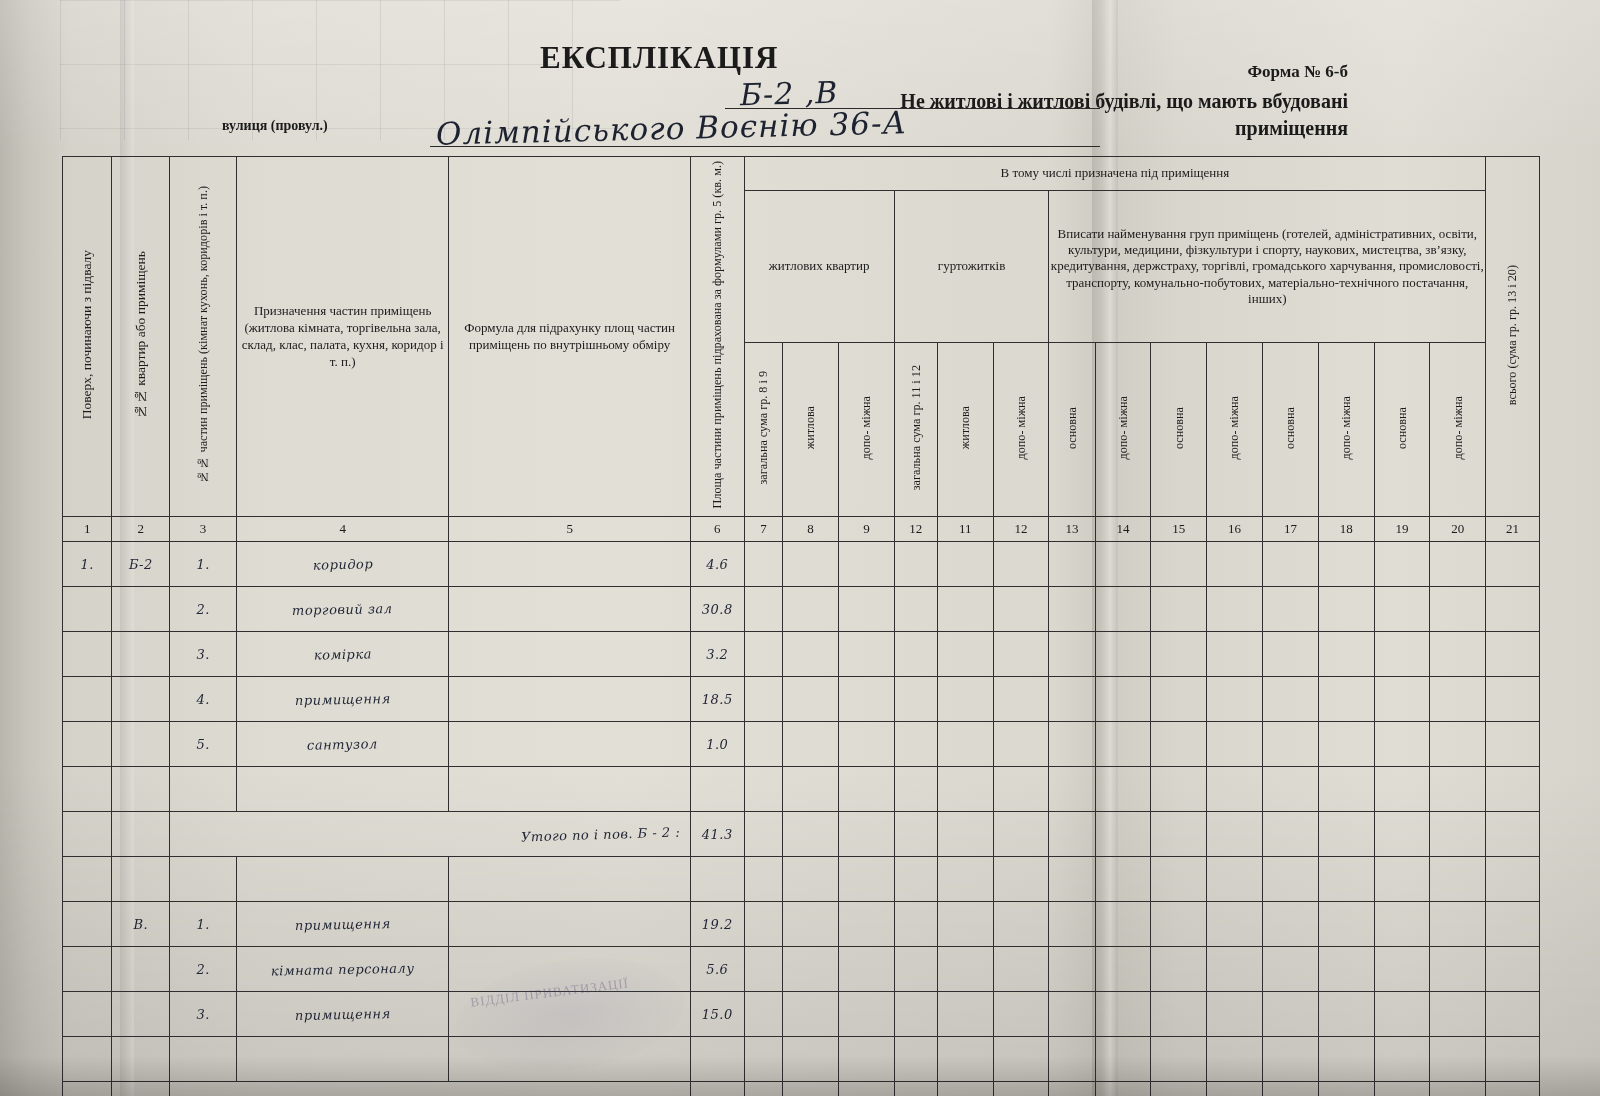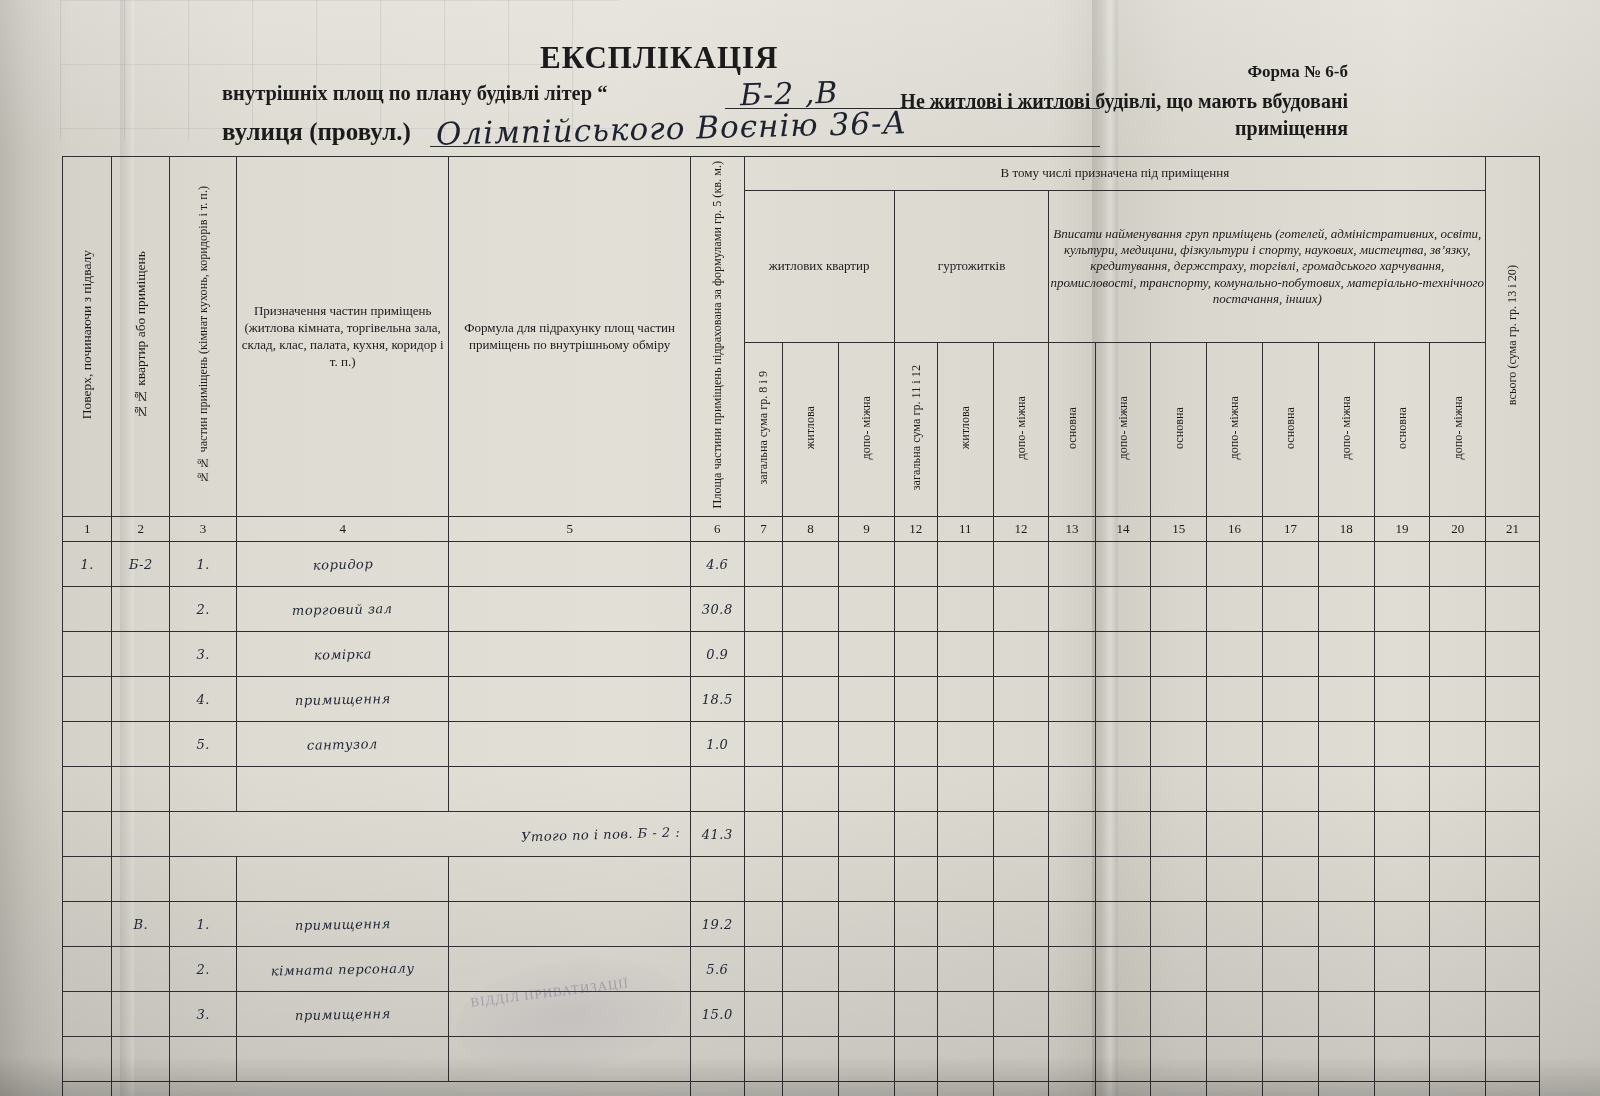--- a/index.html
+++ b/index.html
@@ -73,21 +73,21 @@
   }
   .subline1 {
     position: absolute;
     left: 222px; top: 82px;
     font-size: 20.5px;
     font-weight: bold;
   }
   .subline2 {
     position: absolute;
     left: 222px; top: 118px;
-    font-size: 25px;
+    font-size: 14px;
     font-weight: bold;
   }
   .rule1 {
     position: absolute;
     left: 725px; top: 108px; width: 375px; height: 0;
     border-bottom: 1.6px solid #2a2a2a;
   }
   .rule2 {
     position: absolute;
     left: 430px; top: 146px; width: 670px; height: 0;
@@ -151,21 +151,21 @@
     transform: rotate(180deg);
     white-space: nowrap;
     line-height: 1.18;
     font-size: 13.5px;
     display: inline-block;
     padding: 4px 0;
   }
   .vert.small { font-size: 12.2px; }
   .cap-big { font-size: 16px; line-height: 1.3; padding: 4px 6px; }
   .cap-med { font-size: 15px; line-height: 1.3; padding: 4px 6px; }
-  .cap-grp { font-size: 12.6px; line-height: 1.26; padding: 3px 5px; text-align: center; font-style: italic; }
+  .cap-grp { font-size: 12.6px; line-height: 1.26; padding: 3px 5px; text-align: center; }
   .numrow td { height: 24px; font-size: 15px; }
   .datarow td { height: 44px; }
   
   .hw {
     font-family: "DejaVu Serif", serif;
     font-style: italic;
     color: #1e2433;
     font-size: 25px;
     letter-spacing: 0.5px;
     white-space: nowrap;
@@ -206,21 +206,20 @@
 <body>
 
 <div id="page">
   <div id="paper"></div>
   <div class="ghost-grid"></div>
   <div class="crease2"></div>
   <div class="crease"></div>
 
   <div class="hdr">
     <div class="title">ЕКСПЛІКАЦІЯ</div>
-    <div class="subline1">внутрішніх площ по плану будівлі літер “</div>
     <div class="hand hand-lit">Б-2 ,В</div>
     <div class="rule1"></div>
     <div class="subline2">вулиця (провул.)</div>
     <div class="hand hand-street">Олімпійського  Воєнію   36-А</div>
     <div class="rule2"></div>
     <div class="form-no">Форма № 6-б</div>
     <div class="form-note">Не житлові і житлові будівлі, що мають вбудовані приміщення</div>
   </div>
 
   <table class="exp">
@@ -350,21 +349,21 @@
         <td></td>
           <td></td>
           <td></td>
       </tr>
       <tr class="datarow">
         <td class="hw hw-sm"></td>
         <td class="hw hw-sm"></td>
         <td class="hw hw-sm">3.</td>
         <td class="hw cell-l"><span class="tilt">комірка</span></td>
         <td></td>
-        <td class="hw hw-sm cell-r">0.9</td>
+        <td class="hw hw-sm cell-r">3.2</td>
         <td></td>
           <td></td>
           <td></td>
         <td></td>
           <td></td>
           <td></td>
         <td></td>
           <td></td>
           <td></td>
         <td></td>

